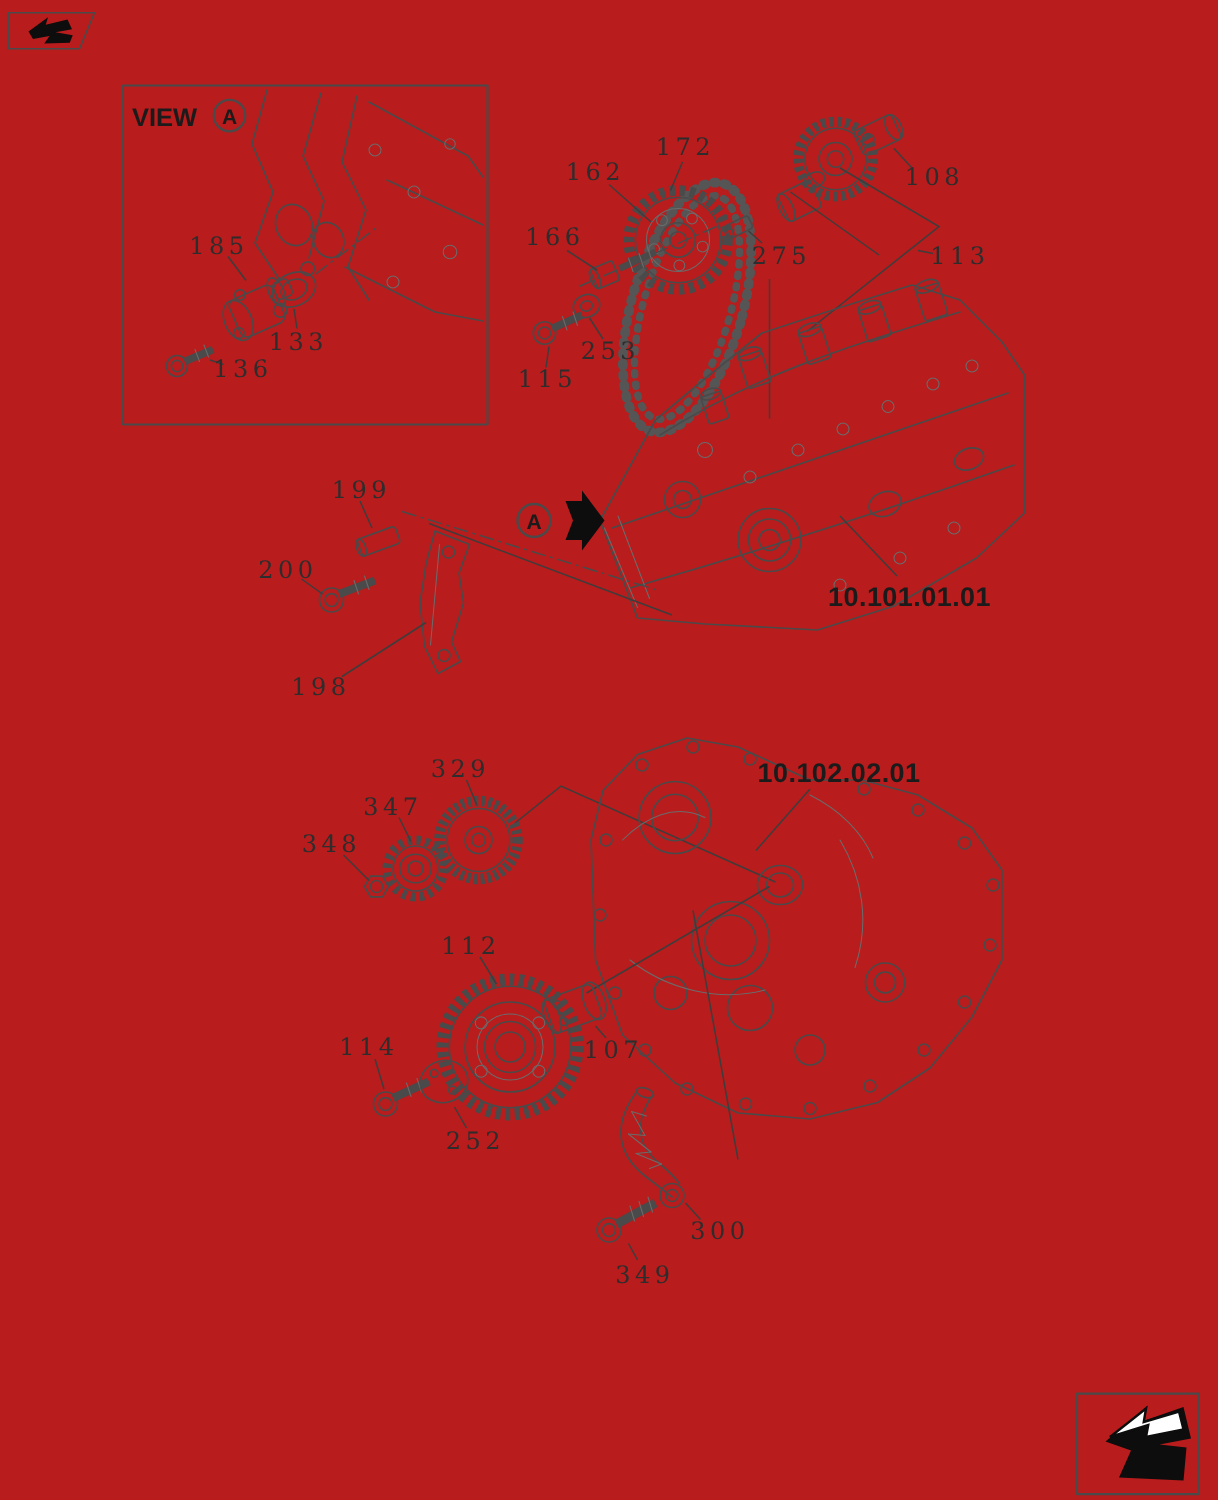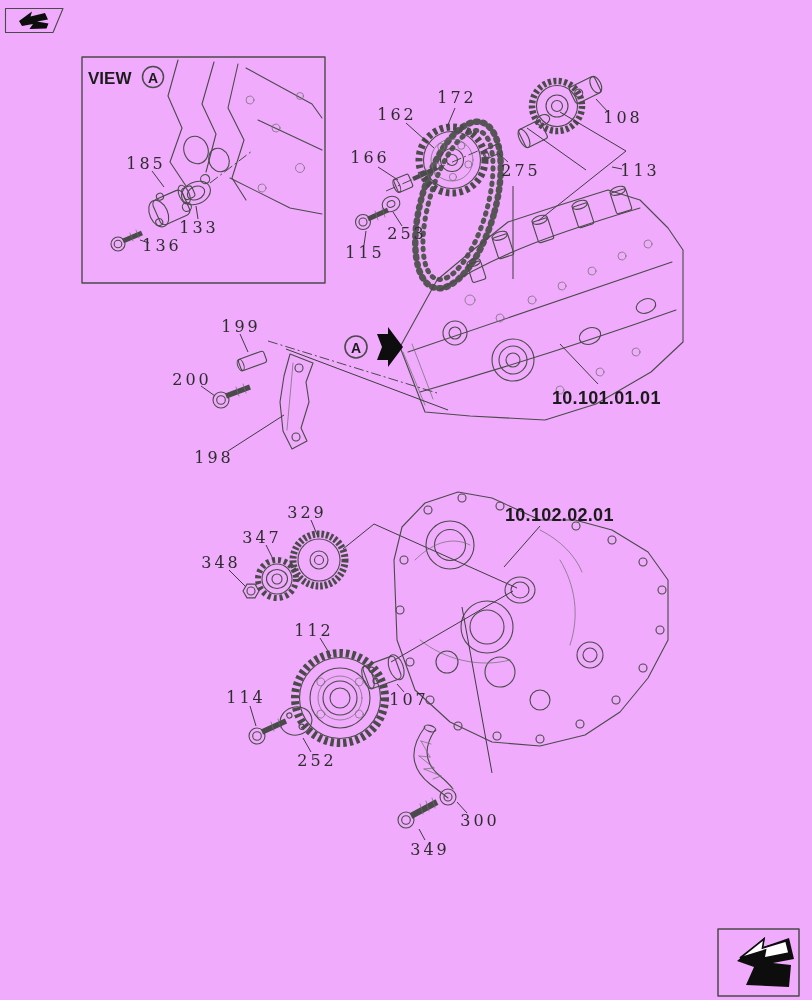--- a/index.html
+++ b/index.html
@@ -1,16 +1,16 @@
 <!DOCTYPE html>
 <html><head>
 <meta charset="utf-8">
 <style>
   html,body{margin:0;padding:0;background:#ffffff;}
-  .stage{position:relative;width:812px;height:1000px;background:#f0abfc;overflow:hidden;}
+  .stage{position:relative;width:812px;height:1000px;background:#b91c1c;overflow:hidden;}
   svg{position:absolute;left:0;top:0;}
   .ln{stroke:#4a4a4a;fill:none;stroke-width:1.1;stroke-linecap:round;stroke-linejoin:round;}
   .thin{stroke:#6b6b6b;stroke-width:.7;}
   .ldr{stroke:#3d3d3d;fill:none;stroke-width:1;}
   .dashdot{stroke:#4a4a4a;fill:none;stroke-width:1;stroke-dasharray:10 3 2 3;}
   .shaft{stroke:#4a4a4a;fill:none;stroke-width:5.5;stroke-linecap:butt;}
   .teeth{stroke:#4a4a4a;fill:none;stroke-width:7;stroke-dasharray:3.6 3.2;stroke-linecap:butt;}
   .chain{stroke:#555;fill:none;stroke-width:6.5;stroke-dasharray:1.6 5.6;stroke-linecap:round;}
   .blk{fill:#0d0d0d;stroke:none;}
   .wht{fill:#ffffff;stroke:#0d0d0d;stroke-width:1.6;}

